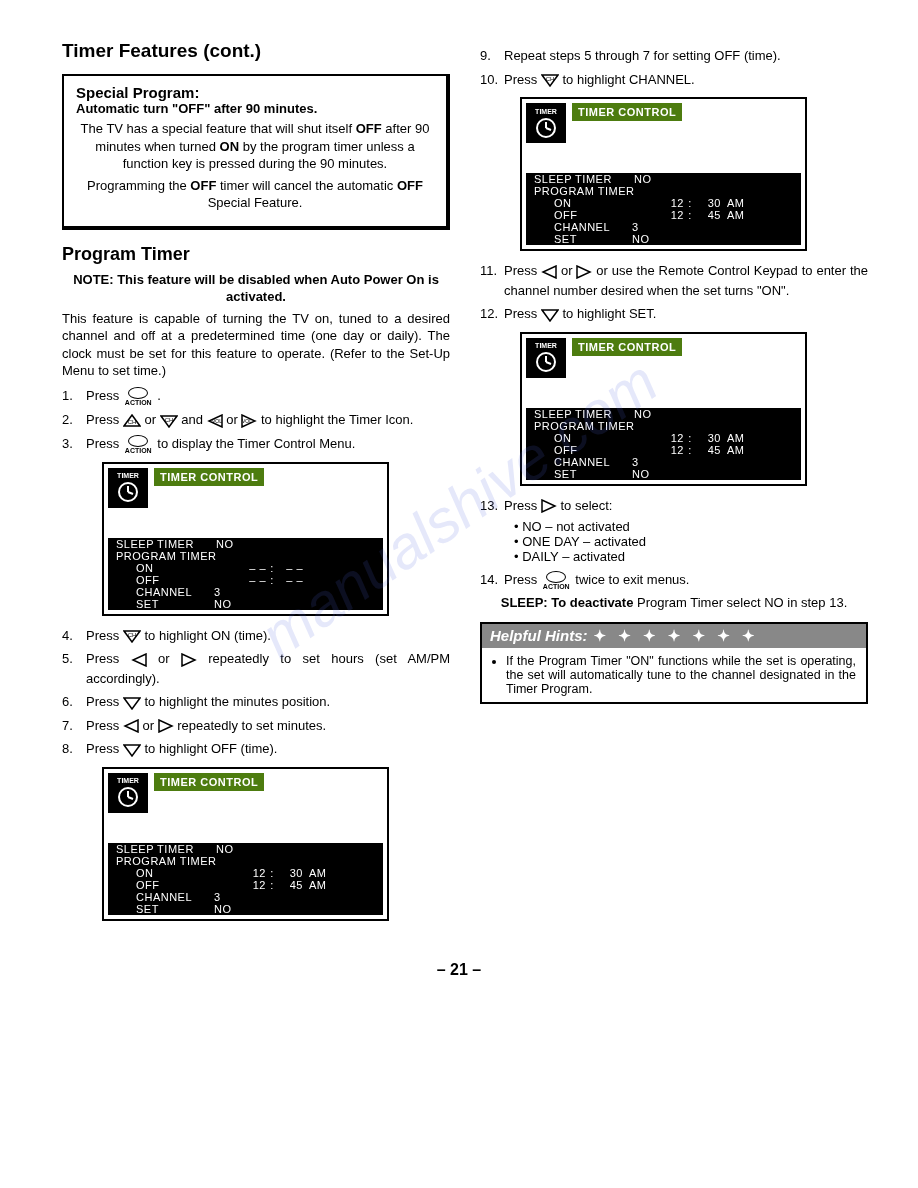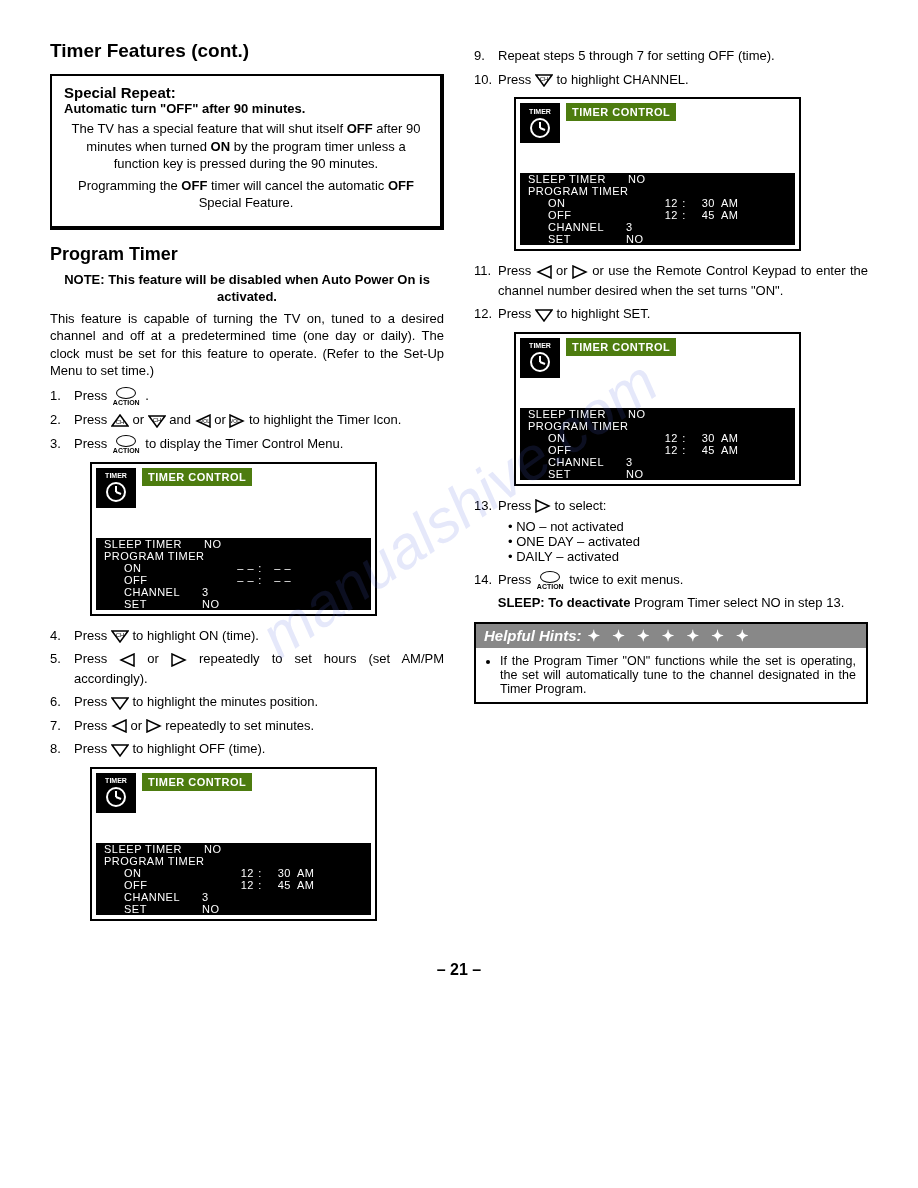--- a/index.html
+++ b/index.html
@@ -9,20 +9,21 @@
     padding: 40px 50px;
     width: 918px;
     box-sizing: border-box;
     color: #000;
     background: #fff;
     position: relative;
   }
   .columns {
     display: flex;
     gap: 30px;
+    margin-left: 12px;
   }
   .col {
     flex: 1;
     min-width: 0;
   }
   h1 {
     font-size: 19px;
     font-weight: bold;
     margin: 0 0 12px 0;
   }
@@ -190,21 +191,21 @@
 <body>
 
 <div class="watermark">manualshive.com</div>
 
 <div class="columns">
 
   <div class="col">
     <h1>Timer Features (cont.)</h1>
 
     <div class="special-box">
-      <div class="special-title">Special Repeat:</div>
+      <div class="special-title">Special Program:</div>
       <div class="special-sub">Automatic turn "OFF" after 90 minutes.</div>
       <p class="para">
         <span>The TV has a special feature that will shut itself </span><b>OFF</b><span> after 90 minutes when turned </span><b>ON</b><span> by the program timer unless a function key is pressed during the 90 minutes.</span>
       </p>
       <p class="para">
         <span>Programming the </span><b>OFF</b><span> timer will cancel the automatic </span><b>OFF</b><span> Special Feature.</span>
       </p>
     </div>
 
     <h2>Program Timer</h2>

